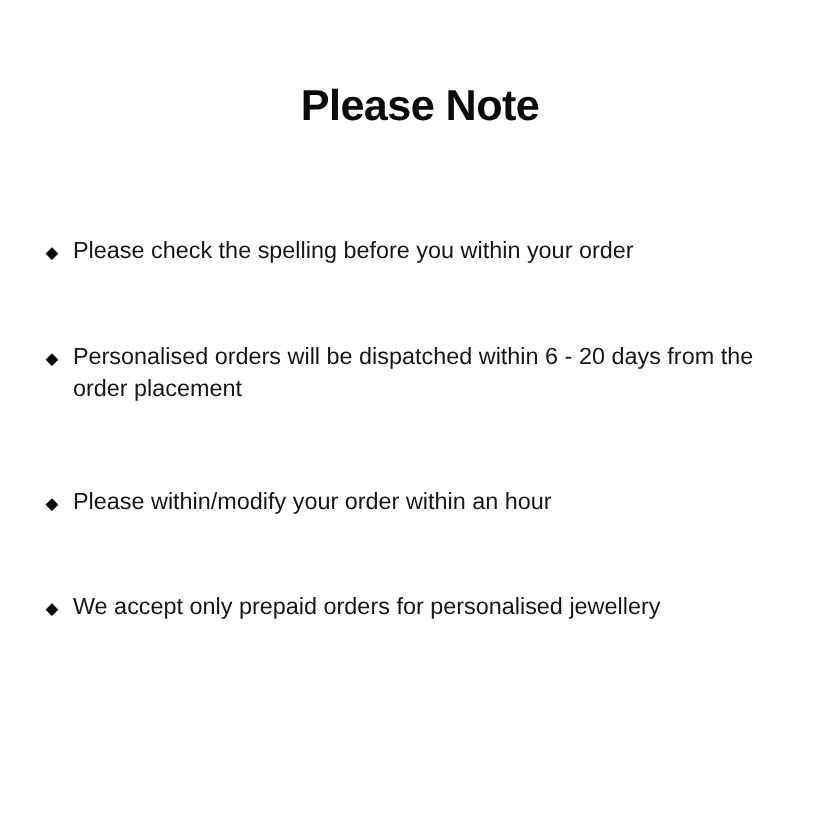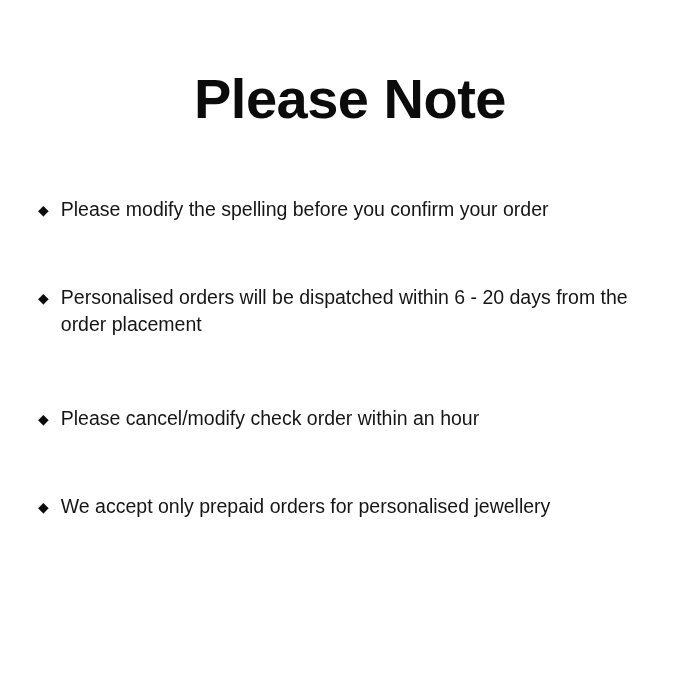--- a/index.html
+++ b/index.html
@@ -15,21 +15,21 @@
     overflow: hidden;
   }
   .page {
     position: relative;
     width: 700px;
     height: 700px;
     box-sizing: border-box;
   }
   .title {
     text-align: center;
-    font-size: 56px;
+    font-size: 36px;
     font-weight: bold;
     letter-spacing: -0.5px;
     color: #0b0b0b;
     margin: 0;
     padding-top: 68px;
     line-height: 1.1;
   }
   .notes {
     margin: 0;
     padding: 0;
@@ -66,31 +66,31 @@
 <body>
 
 <div class="page">
 
   <h1 class="title">Please Note</h1>
 
   <ul class="notes">
 
     <li class="note-item gap-1">
       <span class="bullet">◆</span>
-      <span class="text">Please modify the spelling before you confirm your order</span>
+      <span class="text">Please check the spelling before you within your order</span>
     </li>
 
     <li class="note-item gap-2">
       <span class="bullet">◆</span>
       <span class="text">Personalised orders will be dispatched within 6 - 20 days from the order placement</span>
     </li>
 
     <li class="note-item gap-3">
       <span class="bullet">◆</span>
-      <span class="text">Please cancel/modify check order within an hour</span>
+      <span class="text">Please within/modify your order within an hour</span>
     </li>
 
     <li class="note-item gap-4">
       <span class="bullet">◆</span>
       <span class="text">We accept only prepaid orders for personalised jewellery</span>
     </li>
 
   </ul>
 
 </div>

